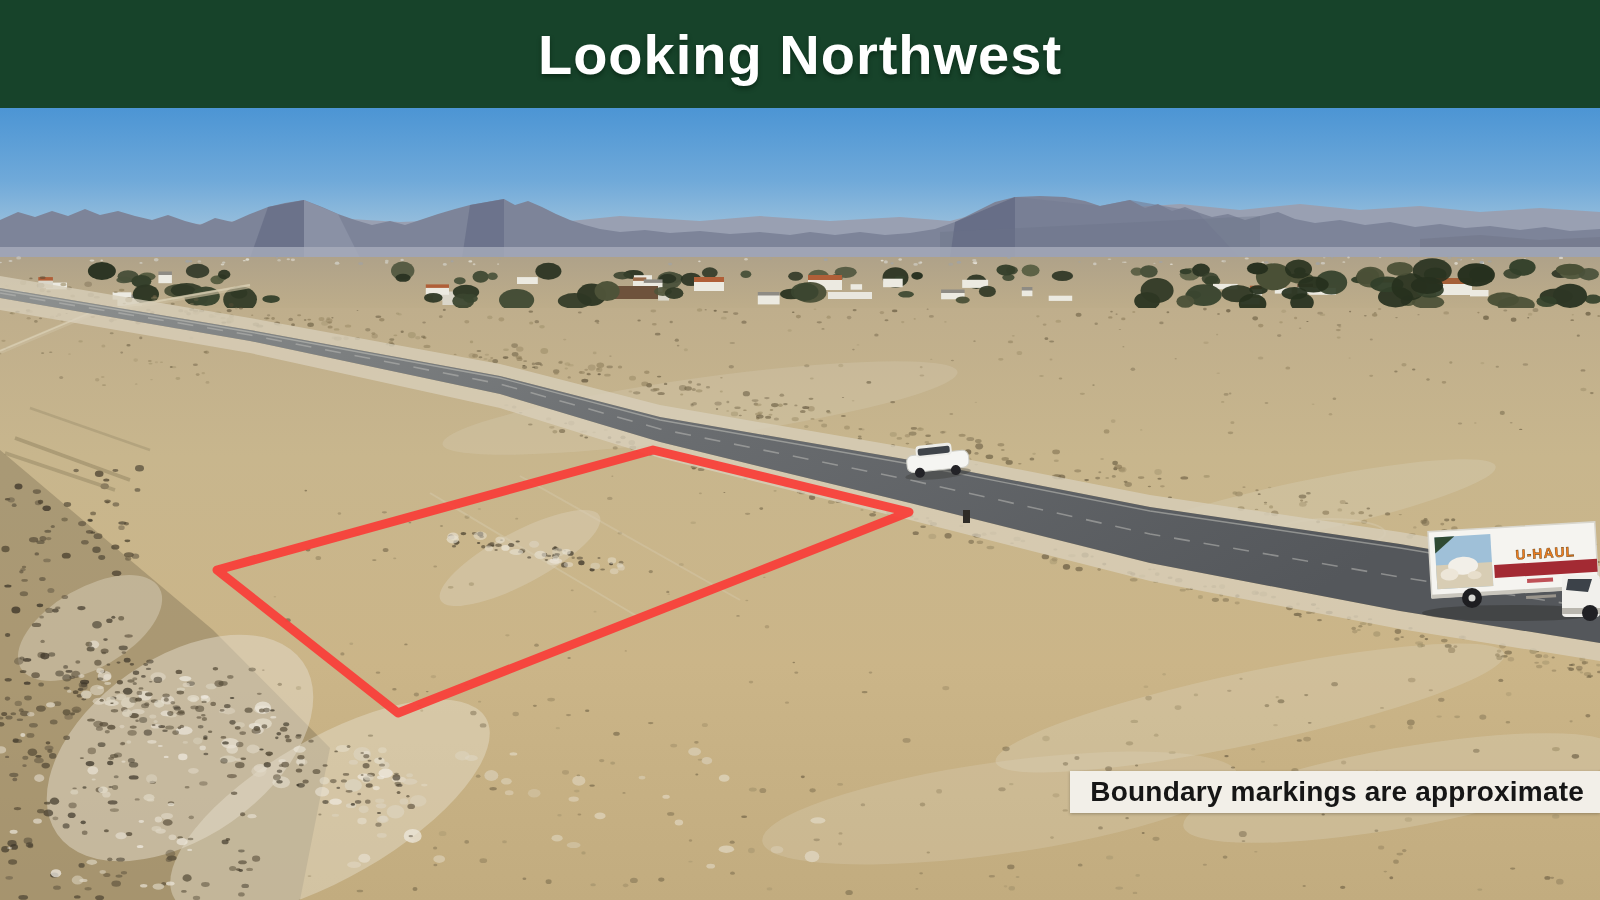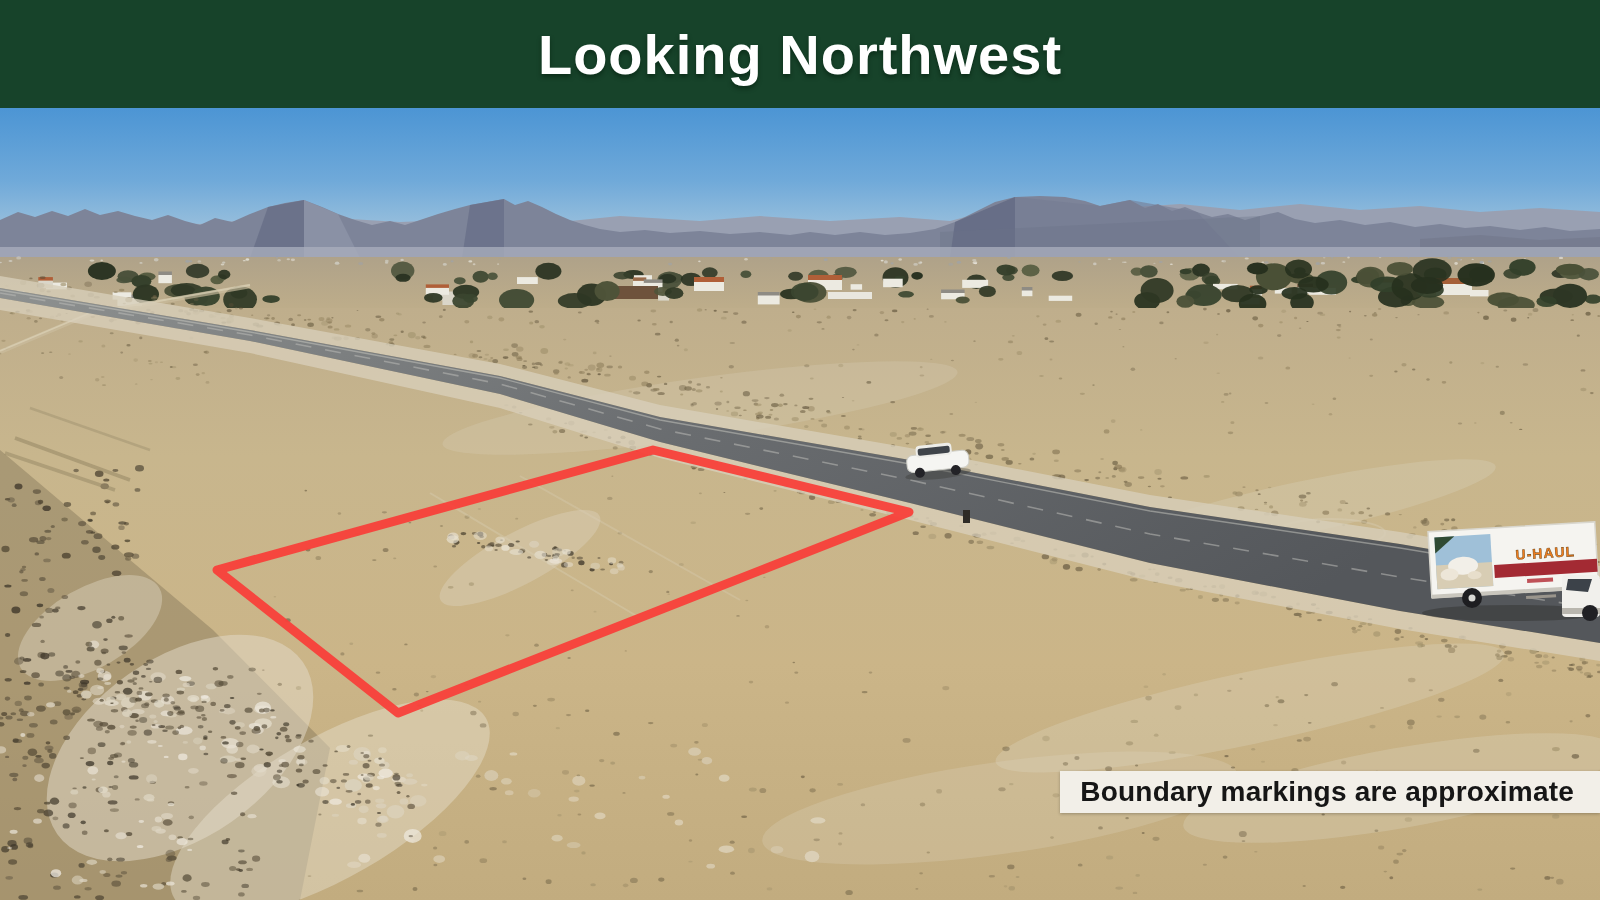--- a/index.html
+++ b/index.html
@@ -6,21 +6,21 @@
   .stage{position:relative;width:1600px;height:900px;overflow:hidden;
          font-family:"Liberation Sans",sans-serif;background:#C9B487;}
   .banner{position:absolute;top:0;left:0;width:1600px;height:108px;
           background:#17432A;display:flex;align-items:center;justify-content:center;}
   .banner-title{color:#FFFFFF;font-size:56px;font-weight:700;letter-spacing:1px;
           text-shadow:0 3px 4px rgba(0,25,10,.5);}
   .photo{position:absolute;top:108px;left:0;width:1600px;height:792px;}
   .photo svg{display:block;width:1600px;height:792px;}
   .boundary-note{position:absolute;top:663px;right:0;height:42px;line-height:42px;
           background:#F2EFE8;color:#161616;font-size:28px;font-weight:700;
-          padding:0 26px 0 20px;letter-spacing:.2px;box-shadow:0 1px 3px rgba(0,0,0,.25);}
+          padding:0 16px 0 20px;letter-spacing:.2px;box-shadow:0 1px 3px rgba(0,0,0,.25);}
 </style>
 </head>
 <body>
 
 <div class="stage">
 
   <div class="banner">
     <div class="banner-title">Looking Northwest</div>
   </div>
 

